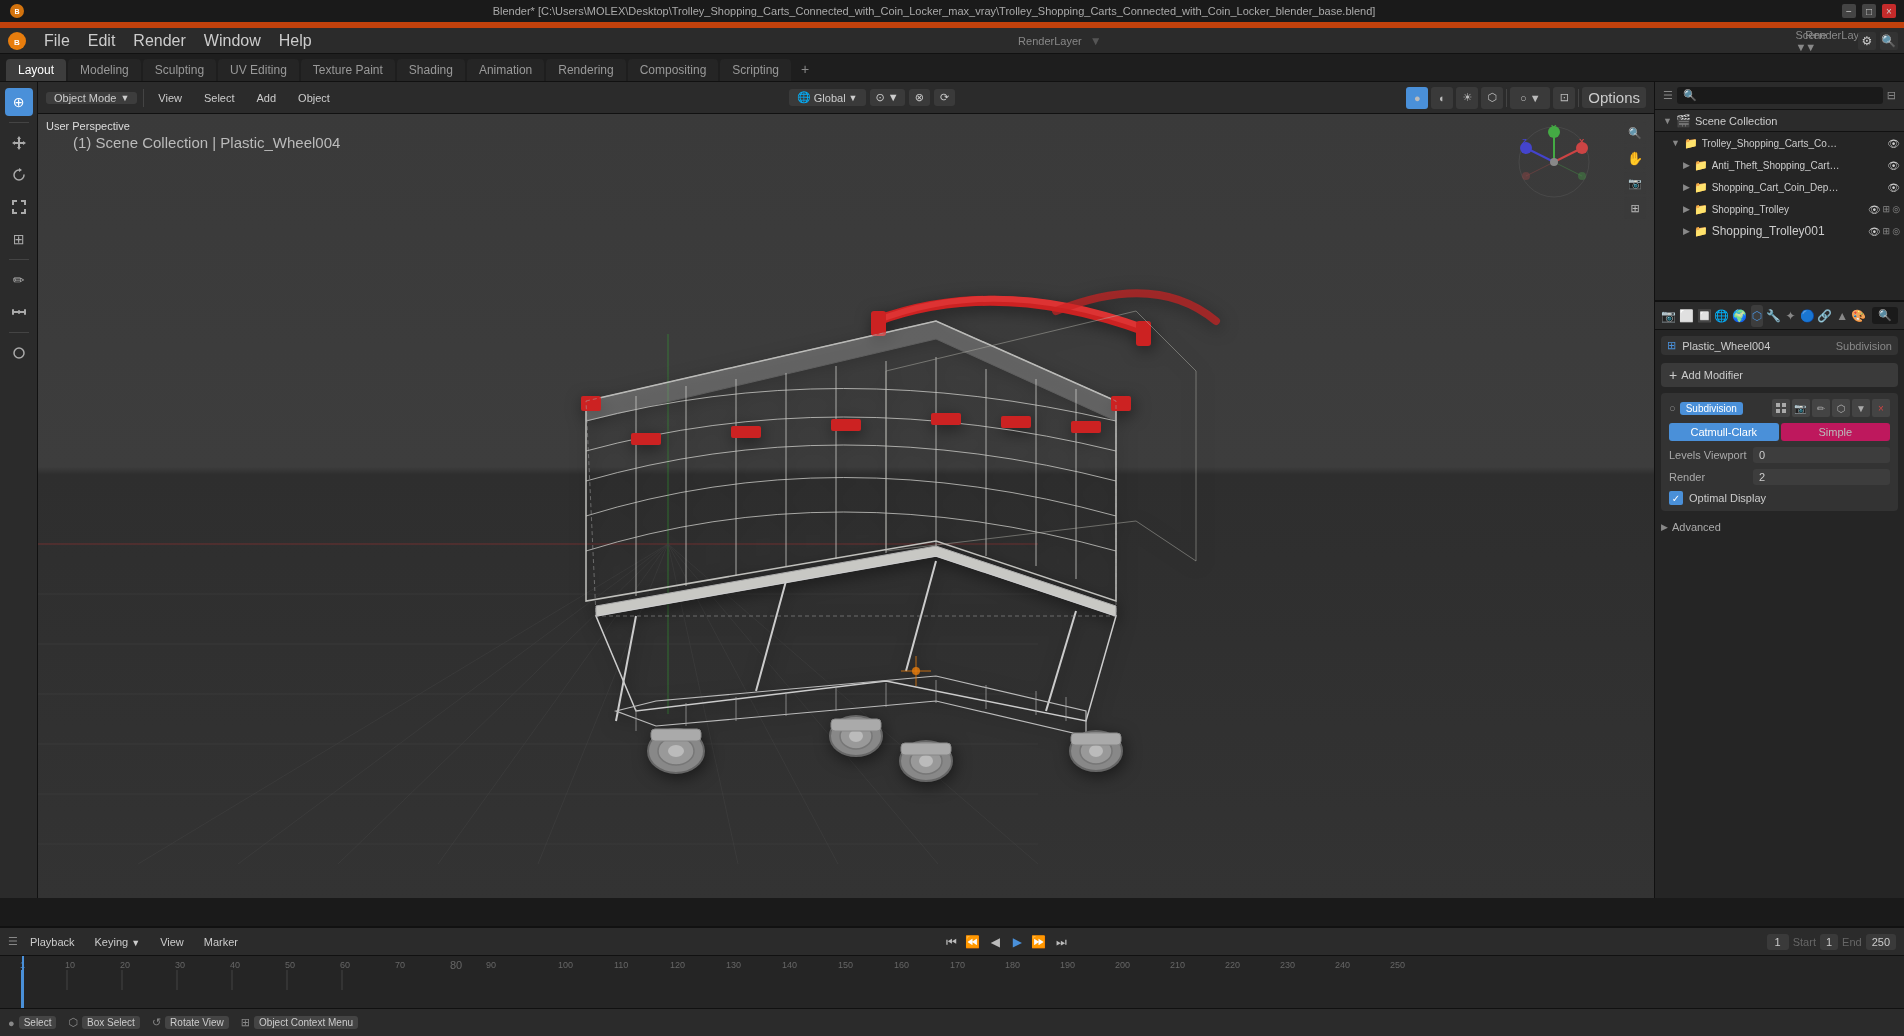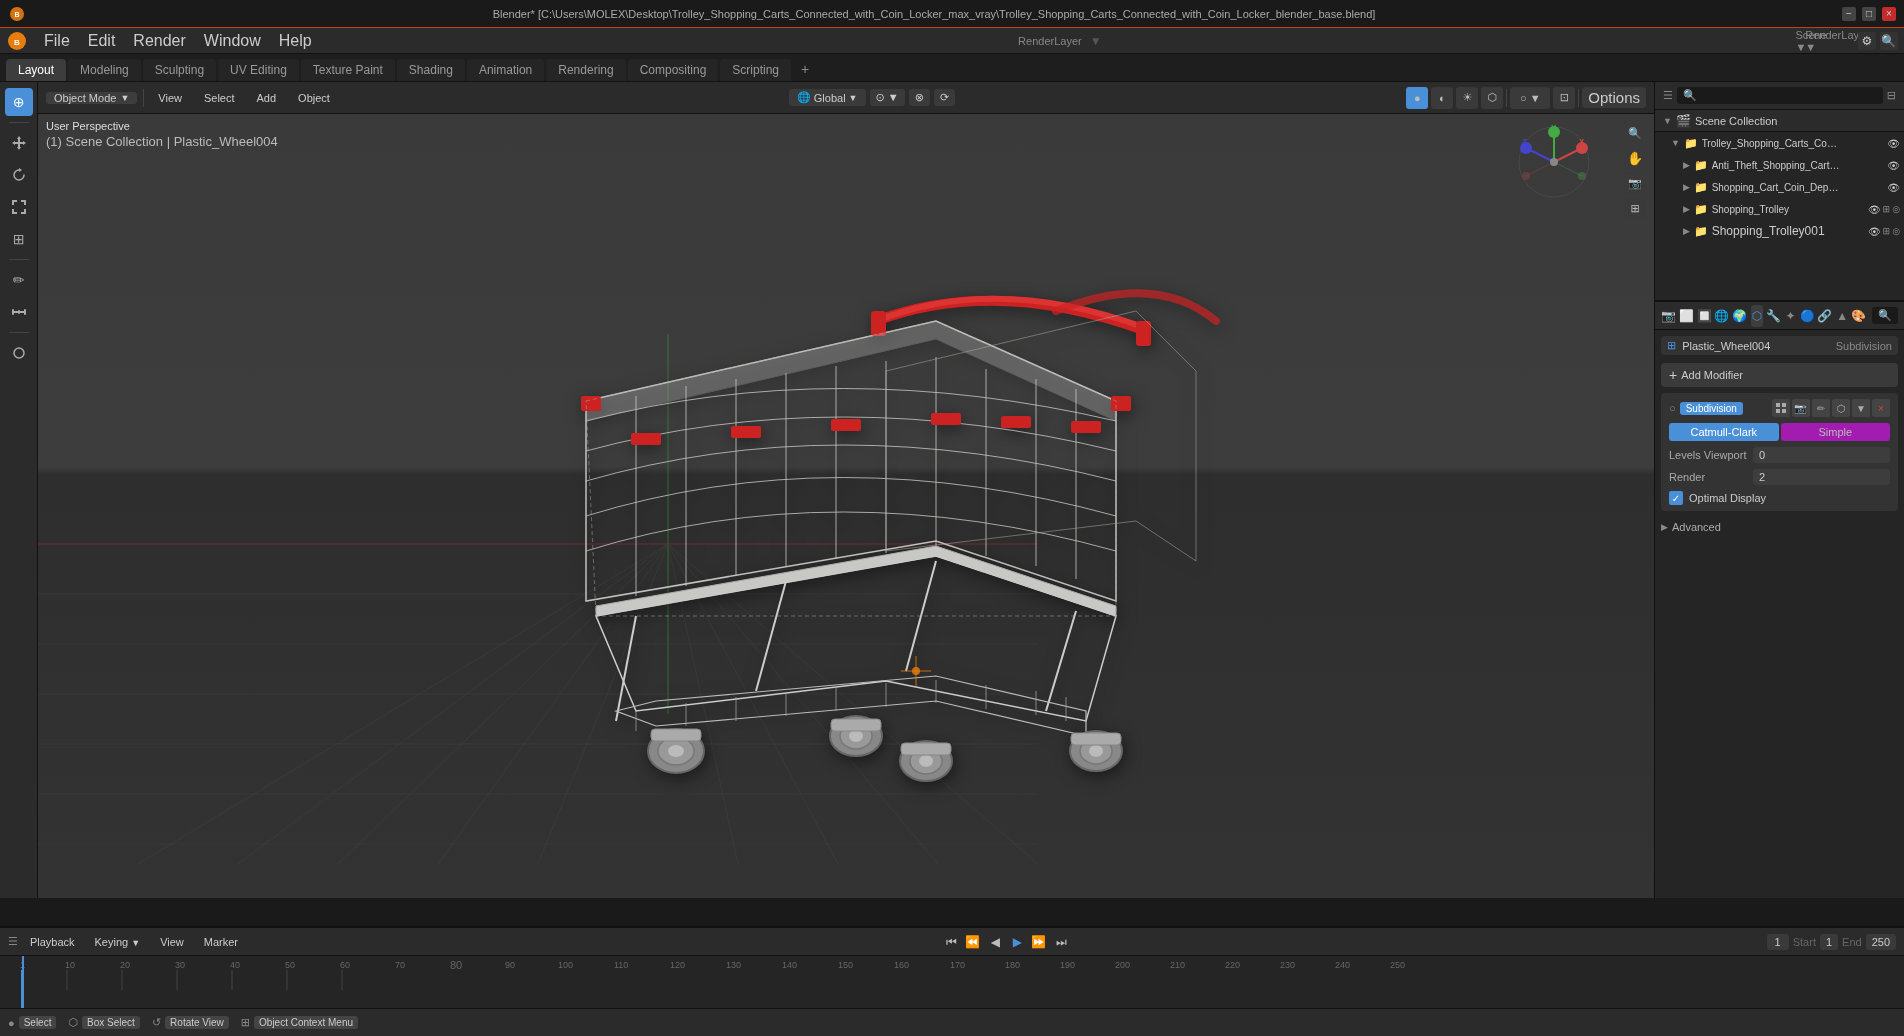--- a/index.html
+++ b/index.html
@@ -13,21 +13,21 @@
       overflow: hidden;
     }
 
     
     #titlebar {
       height: 28px;
       background: #1a1a1a;
       display: flex;
       align-items: center;
       padding: 0 8px;
-      border-bottom: 1px solid #c2410c;
+      border-bottom: 6px solid #c2410c;
     }
     #titlebar-title {
       flex: 1;
       text-align: center;
       font-size: 11px;
       color: #aaa;
     }
     #titlebar-controls {
       display: flex;
       gap: 6px;
@@ -303,21 +303,21 @@
       color: #aaa;
     }
     .tab-buttons {
       display: flex;
       gap: 2px;
       margin-bottom: 6px;
     }
     .tab-btn {
       flex: 1;
       padding: 3px;
-      background: #a21caf;
+      background: #be185d;
       border-radius: 3px;
       text-align: center;
       cursor: pointer;
       font-size: 11px;
       color: #bbb;
     }
     .tab-btn.active {
       background: #4a90d9;
       color: #fff;
     }
@@ -794,21 +794,21 @@
 
           <polygon points="450,150 700,90 760,150 760,340 700,300 450,330" fill="none" stroke="#b0b0a8" stroke-width="1" opacity="0.5"></polygon>
           <path d="M 620,90 Q 720,50 780,100" fill="none" stroke="#cc2222" stroke-width="8" stroke-linecap="round" opacity="0.7"></path>
 
           <polygon points="150,180 500,100 680,180 680,395 160,395" fill="none" stroke="#aaa" stroke-width="1" stroke-dasharray="4,3" opacity="0.5"></polygon>
         </svg>
       </div>
 
       <div id="viewport-info">
         <div style="font-size:11px;color:#ddd;">User Perspective</div>
-        <div style="font-size:13px;color:#bbb;margin-top:2px;">(1) Scene Collection | Plastic_Wheel004</div>
+        <div style="font-size:15px;color:#bbb;margin-top:2px;margin-left:27px;">(1) Scene Collection | Plastic_Wheel004</div>
       </div>
 
       <div id="viewport-gizmo">
         <svg width="80" height="80" viewBox="0 0 80 80">
           <circle cx="40" cy="40" r="35" fill="none" stroke="#555" stroke-width="1" opacity="0.5"></circle>
 
           <line x1="40" y1="40" x2="68" y2="26" stroke="#cc4444" stroke-width="2"></line>
           <circle cx="68" cy="26" r="6" fill="#cc4444"></circle>
           <text x="65" y="22" fill="#cc4444" font-size="8" font-weight="bold">X</text>
 
@@ -1031,21 +1031,21 @@
     <div style="position:absolute;top:2px;left:0;right:0;height:14px;display:flex;align-items:center;">
       <div style="position:absolute;left:20px;font-size:9px;color:#4a90d9;">1</div>
       <div style="position:absolute;left:65px;font-size:9px;color:#666;">10</div>
       <div style="position:absolute;left:120px;font-size:9px;color:#666;">20</div>
       <div style="position:absolute;left:175px;font-size:9px;color:#666;">30</div>
       <div style="position:absolute;left:230px;font-size:9px;color:#666;">40</div>
       <div style="position:absolute;left:285px;font-size:9px;color:#666;">50</div>
       <div style="position:absolute;left:340px;font-size:9px;color:#666;">60</div>
       <div style="position:absolute;left:395px;font-size:9px;color:#666;">70</div>
       <div style="position:absolute;left:450px;font-size:11px;color:#666;">80</div>
-      <div style="position:absolute;left:505px;font-size:9px;color:#666;">90</div>
+      <div style="position:absolute;left:486px;font-size:9px;color:#666;">90</div>
       <div style="position:absolute;left:558px;font-size:9px;color:#666;">100</div>
       <div style="position:absolute;left:614px;font-size:9px;color:#666;">110</div>
       <div style="position:absolute;left:670px;font-size:9px;color:#666;">120</div>
       <div style="position:absolute;left:726px;font-size:9px;color:#666;">130</div>
       <div style="position:absolute;left:782px;font-size:9px;color:#666;">140</div>
       <div style="position:absolute;left:838px;font-size:9px;color:#666;">150</div>
       <div style="position:absolute;left:894px;font-size:9px;color:#666;">160</div>
       <div style="position:absolute;left:950px;font-size:9px;color:#666;">170</div>
       <div style="position:absolute;left:1005px;font-size:9px;color:#666;">180</div>
       <div style="position:absolute;left:1060px;font-size:9px;color:#666;">190</div>

